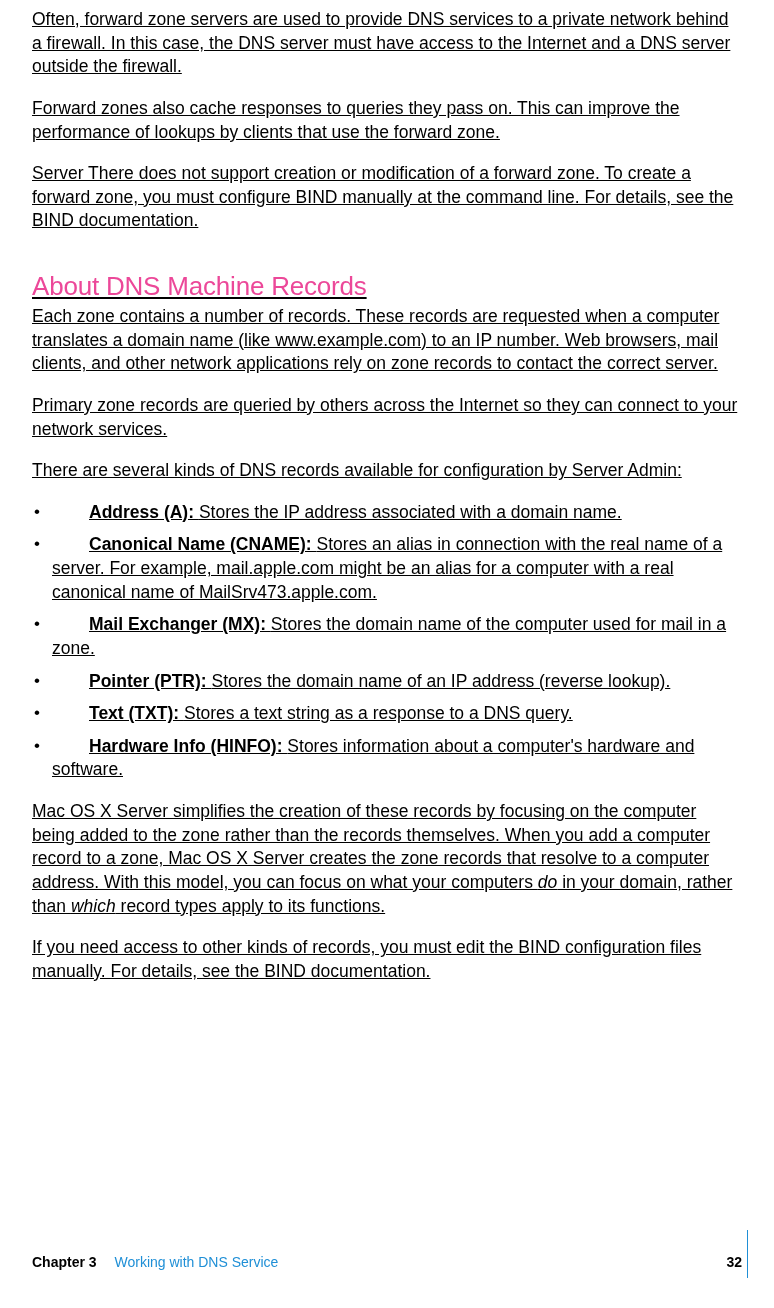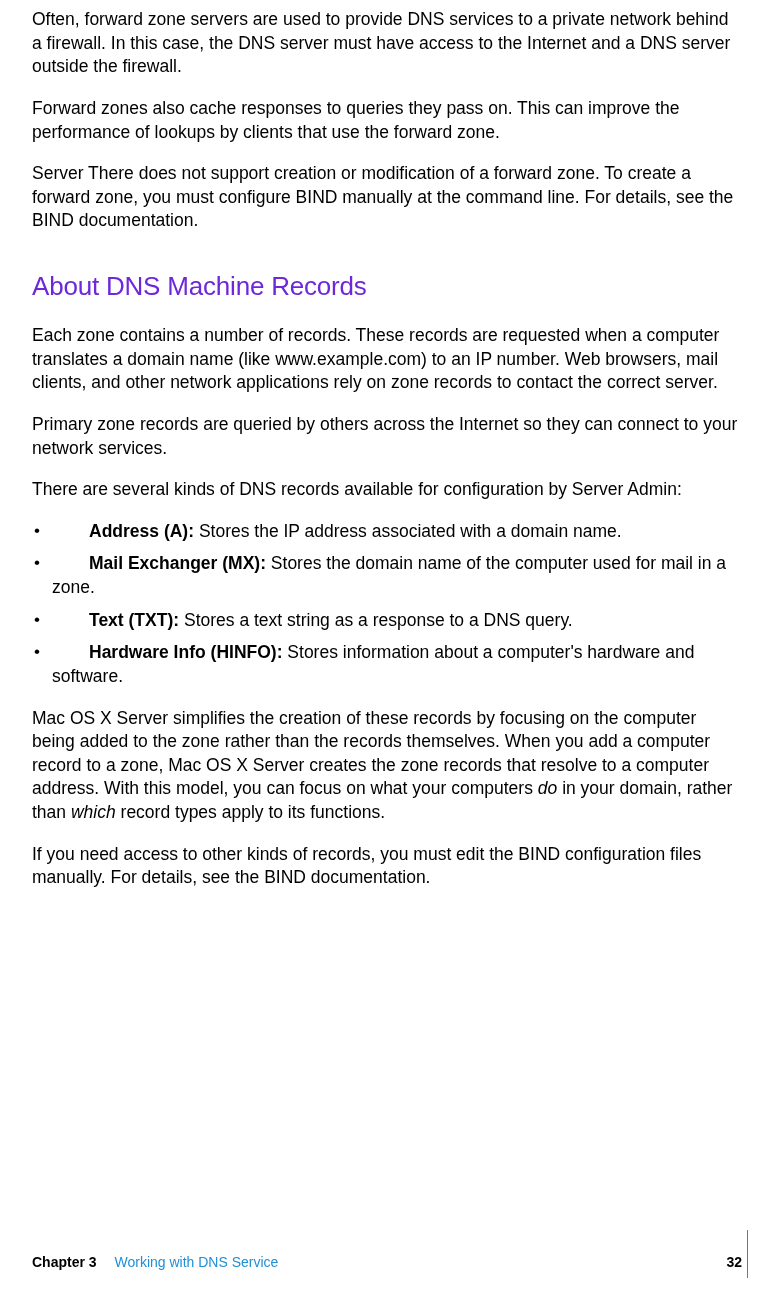--- a/index.html
+++ b/index.html
@@ -8,30 +8,31 @@
     font-family: "Myriad Pro", "Segoe UI", "Helvetica Neue", Arial, sans-serif;
     font-size: 17.5px;
     line-height: 1.35;
     color: #000;
     background: #fff;
     position: relative;
   }
   .page {
     padding: 8px 32px 0 32px;
     width: 772px;
+    text-decoration: underline;
   }
   .para {
     margin-bottom: 18px;
   }
   .heading {
-    color: #6d28d9;
+    color: #ec4899;
     font-size: 26px;
     font-weight: 400;
     margin-top: 36px;
-    margin-bottom: 20px;
+    margin-bottom: 1px;
     letter-spacing: -0.2px;
   }
   ul.records {
     list-style: none;
     padding-left: 0;
     margin-bottom: 18px;
   }
   ul.records li {
     position: relative;
     padding-left: 20px;
@@ -82,21 +83,23 @@
   <p class="para">Server There does not support creation or modification of a forward zone. To create a forward zone, you must configure BIND manually at the command line. For details, see the BIND documentation.</p>
 
   <h2 class="heading">About DNS Machine Records</h2>
 
   <p class="para">Each zone contains a number of records. These records are requested when a computer translates a domain name (like www.example.com) to an IP number. Web browsers, mail clients, and other network applications rely on zone records to contact the correct server.</p>
   <p class="para">Primary zone records are queried by others across the Internet so they can connect to your network services.</p>
   <p class="para">There are several kinds of DNS records available for configuration by Server Admin:</p>
 
   <ul class="records">
     <li><span class="term">Address (A):  </span><span>Stores the IP address associated with a domain name.</span></li>
+    <li><span class="term">Canonical Name (CNAME):  </span><span>Stores an alias in connection with the real name of a server. For example, mail.apple.com might be an alias for a computer with a real canonical name of MailSrv473.apple.com.</span></li>
     <li><span class="term">Mail Exchanger (MX):  </span><span>Stores the domain name of the computer used for mail in a zone.</span></li>
+    <li><span class="term">Pointer (PTR):  </span><span>Stores the domain name of an IP address (reverse lookup).</span></li>
     <li><span class="term">Text (TXT):  </span><span>Stores a text string as a response to a DNS query.</span></li>
     <li><span class="term">Hardware Info (HINFO):  </span><span>Stores information about a computer's hardware and software.</span></li>
   </ul>
 
   <p class="para">
     <span>Mac OS X Server simplifies the creation of these records by focusing on the computer being added to the zone rather than the records themselves. When you add a computer record to a zone, Mac OS X Server creates the zone records that resolve to a computer address. With this model, you can focus on what your computers </span><em class="it">do</em><span> in your domain, rather than </span><em class="it">which</em><span> record types apply to its functions.</span>
   </p>
 
   <p class="para">If you need access to other kinds of records, you must edit the BIND configuration files manually. For details, see the BIND documentation.</p>
 

